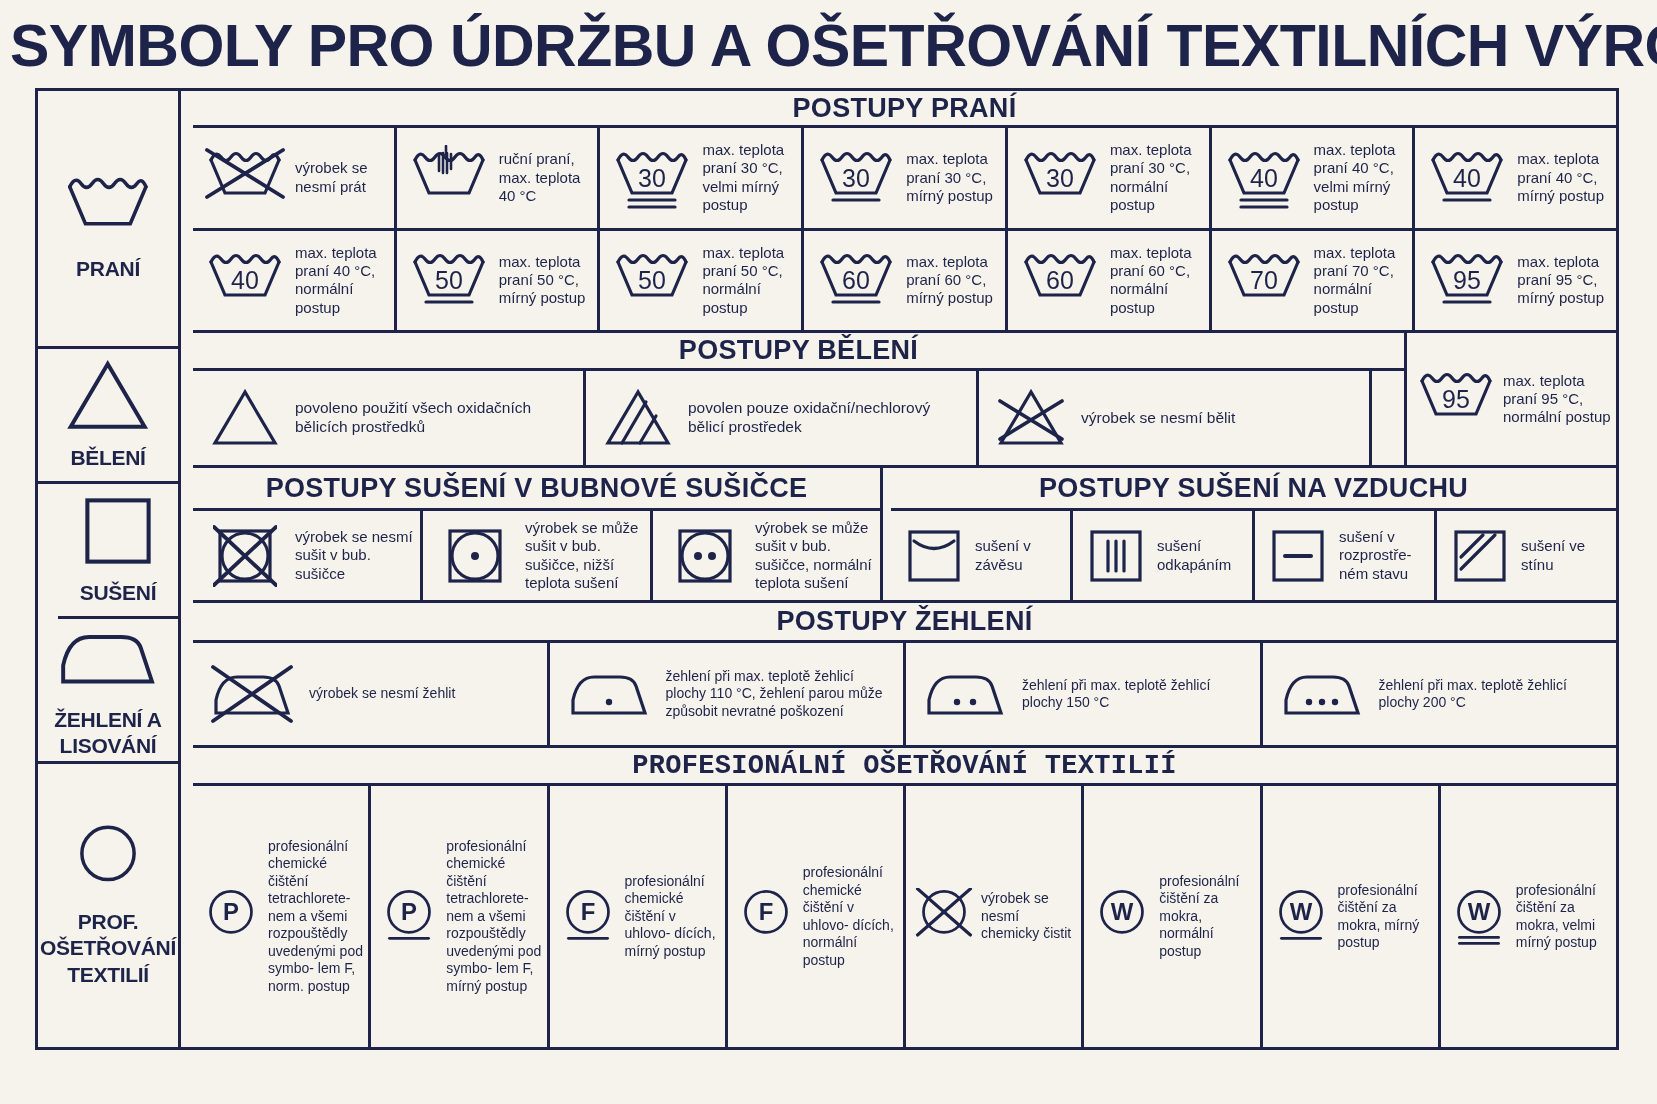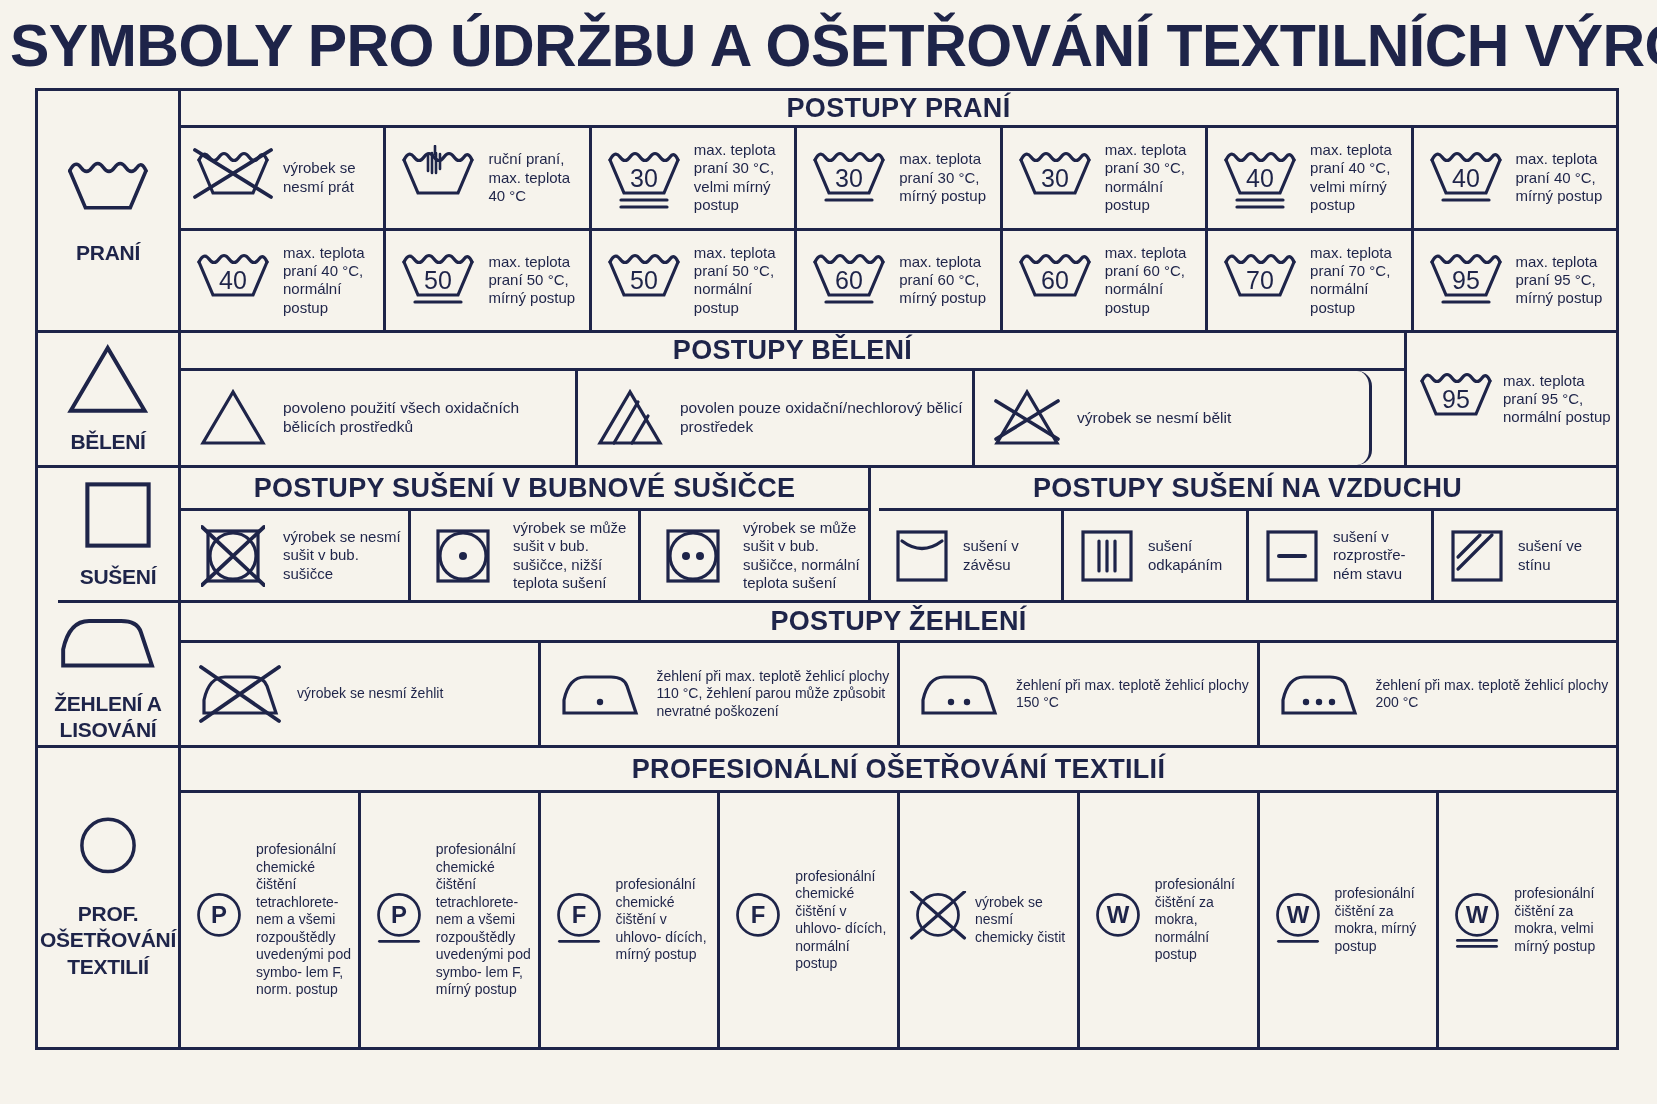--- a/index.html
+++ b/index.html
@@ -9,67 +9,67 @@
          font-size:59px;font-weight:bold;letter-spacing:-0.5px;white-space:nowrap;}
   .table{position:absolute;left:35px;top:88px;width:1584px;height:962px;
          border:3px solid var(--ink,#1e2449);display:flex;box-sizing:border-box;}
   .table *{box-sizing:border-box;}
   
   .rail{width:143px;flex:0 0 143px;border-right:3px solid var(--ink,#1e2449);
         display:flex;flex-direction:column;}
   .rail-cell{display:flex;flex-direction:column;align-items:center;justify-content:center;
              gap:12px;border-bottom:3px solid var(--ink,#1e2449);padding:4px 2px;}
   .rail-cell:last-child{border-bottom:none;flex:1;}
-  .rail-cell:nth-child(1){height:242px;}
+  .rail-cell:nth-child(1){height:242px;margin-top:16px;}
   .rail-cell:nth-child(2){height:135px;}
   .rail-cell:nth-child(3){height:135px;margin-left:20px;}
   .rail-cell:nth-child(4){height:145px;}
   .rail-label{font-size:21px;font-weight:bold;text-align:center;line-height:1.25;letter-spacing:-0.3px;}
   .rail-icon svg{height:74px;width:auto;display:block;}
   
-  .tbody{flex:1;display:flex;flex-direction:column;min-width:0;}
+  .tbody{flex:1;display:flex;flex-direction:column;min-width:0;padding-left:12px;}
   .sec{border-bottom:3px solid var(--ink,#1e2449);display:flex;flex-direction:column;}
   .sec:last-child{border-bottom:none;flex:1;}
   .sec-header{border-bottom:3px solid var(--ink,#1e2449);display:flex;align-items:center;
               justify-content:center;font-weight:bold;font-size:27px;letter-spacing:0.3px;flex:0 0 auto;}
   .cells-row{display:flex;flex:1;min-height:0;min-width:0;}
   .cells-row + .cells-row{border-top:3px solid var(--ink,#1e2449);}
   .cell{flex:1;display:flex;align-items:center;padding:4px 6px 4px 10px;gap:8px;min-width:0;
         border-right:3px solid var(--ink,#1e2449);}
   .cells-row .cell:last-child{border-right:none;}
   .cell .icon{flex:0 0 84px;display:flex;justify-content:center;align-items:center;}
   .cell .label{font-size:15px;line-height:1.22;}
   
   .sec-wash{height:242px;}
   .sec-wash .sec-header{height:37px;}
   
   .sec-bleach{height:135px;flex-direction:row;}
   .bleach-main{flex:1;display:flex;flex-direction:column;min-width:0;}
   .bleach-main .sec-header{height:38px;}
-  .bleach-cells .cell:last-child{border-right:3px solid var(--ink,#1e2449);border-radius:15px;}
+  .bleach-cells .cell:last-child{border-right:3px solid var(--ink,#1e2449);}
   .bleach-cells::after{content:"";width:32px;flex:0 0 32px;}
   .bleach-cells .label{font-size:15.5px;}
   .bleach-side{width:212px;flex:0 0 212px;border-left:3px solid var(--ink,#1e2449);
                display:flex;align-items:center;gap:6px;padding:4px 4px 4px 8px;}
   .bleach-side .icon{flex:0 0 82px;display:flex;justify-content:center;}
   .bleach-side .label{font-size:15px;line-height:1.22;}
   
   .sec-dry{height:135px;flex-direction:row;}
   .dry-part{display:flex;flex-direction:column;min-width:0;}
   .dry-drum{width:690px;flex:0 0 690px;border-right:3px solid var(--ink,#1e2449);}
   .dry-air{flex:1;margin-left:8px;}
   .sec-dry .sec-header{height:43px;}
   .dry-air .cell .icon{flex:0 0 66px;}
   
   .sec-iron{height:145px;}
   .sec-iron .sec-header{height:40px;}
   .sec-iron .cell .icon{flex:0 0 98px;}
   .sec-iron .cell .label{font-size:14px;}
   
-  .sec-prof .sec-header{height:45px;}
+  .sec-prof .sec-header{height:38px;font-family:Liberation Mono, monospace;}
   .prof-cells .cell{padding:6px 4px 6px 6px;gap:5px;}
   .prof-cells .cell .icon{flex:0 0 64px;}
   .prof-cells .cell .icon svg{width:58px;height:58px;}
   .prof-cells .cell .label{font-size:14px;line-height:1.25;}
 </style>
 </head>
 <body>
 
 <div class="page">
   <div class="title">SYMBOLY PRO ÚDRŽBU A OŠETŘOVÁNÍ TEXTILNÍCH VÝROBKŮ</div>

